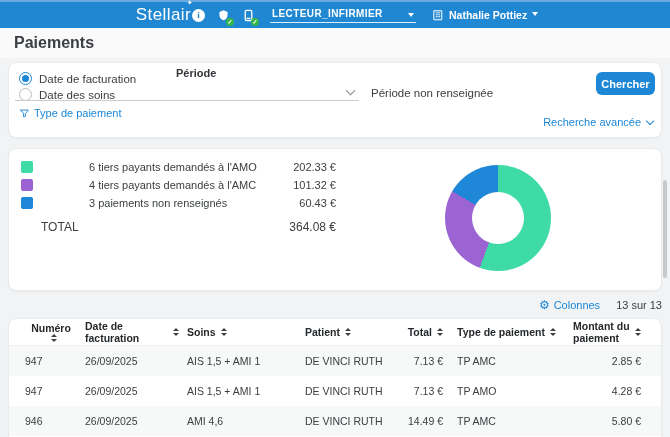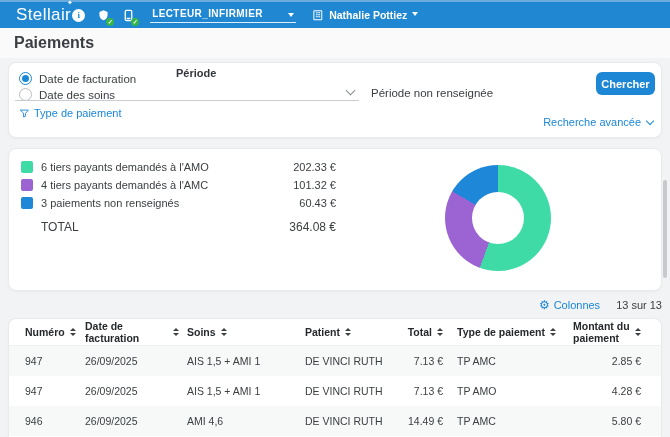--- a/index.html
+++ b/index.html
@@ -7,21 +7,21 @@
   body {
     font-family:"Liberation Sans", sans-serif;
     background:#f2f3f4; color:#3c4043;
     position:relative; overflow:hidden;
     -webkit-font-smoothing:antialiased;
   }
 
   
   .topbar { position:absolute; left:0; top:0; width:670px; height:28px;
     background:#2088d2; border-top:2px solid #69abdd;
-    display:flex; align-items:center; justify-content:flex-start;
+    display:flex; align-items:center; justify-content:center;
     padding:0 12px 0 16px; color:#fff; }
   .logo { font-size:17px; font-weight:300; letter-spacing:.4px; position:relative; cursor:pointer; }
   .logo .star { position:absolute; top:-6px; right:-2px; font-size:7px; }
   .topbar-right { display:flex; align-items:center; gap:10px; }
   .tb-ic { position:relative; width:15px; height:15px; display:flex; align-items:center; justify-content:center; cursor:pointer; }
   .info-circle { width:13px; height:13px; border-radius:50%; background:#fff; color:#2088d2;
     font-size:9px; font-weight:bold; display:flex; align-items:center; justify-content:center; font-family:"Liberation Serif",serif; }
   .badge { position:absolute; right:-3px; bottom:-3px; width:8px; height:8px; border-radius:50%;
     background:#35b54a; color:#fff; font-size:6px; line-height:8px; text-align:center; font-weight:bold; }
   .reader-select { display:flex; align-items:flex-end; gap:6px; margin-left:4px;
@@ -61,39 +61,39 @@
     color:#fff; font-size:11px; font-weight:bold; border:none; border-radius:6px; cursor:pointer;
     font-family:"Liberation Sans",sans-serif; }
   .adv-link { position:absolute; right:8px; top:53px; }
   .adv-link .chev { border-color:#1b87d7; width:6px; height:6px; margin-left:2px; margin-bottom:2px; }
 
   
   #summary-card { left:8px; top:148px; width:654px; height:143px; }
   .legend { position:absolute; left:12px; top:9px; width:315px; }
   .legend-row { display:flex; align-items:center; height:18px; font-size:11px; color:#3c4043; }
   .swatch { width:12px; height:12px; border-radius:2px; margin-right:8px; flex:0 0 12px; }
-  .l-label { flex:1; }
+  .l-label { flex:1;margin-left:48px; }
   .l-value { text-align:right; }
   .total-row { display:flex; align-items:center; margin-top:8px; font-size:12px; color:#3c4043; }
   .total-row .t-label { flex:1; padding-left:20px; }
   .donut { position:absolute; left:436px; top:16px; width:106px; height:106px; border-radius:50%; }
   .donut::after { content:""; position:absolute; inset:27px; border-radius:50%; background:#fff; }
 
   
   .list-toolbar { position:absolute; left:8px; top:297px; width:654px; height:16px;
     display:flex; align-items:center; justify-content:flex-end; gap:16px; }
   .gear { font-size:12px; line-height:1; }
   .count { font-size:11px; color:#3c4043; }
 
   
   #table-card { left:8px; top:318px; width:654px; height:125px; border-radius:8px 8px 0 0; overflow:hidden; }
   .t-grid { display:grid; grid-template-columns:52px 102px 118px 100px 52px 116px 82px; padding:0 16px; align-items:center; }
   .thead { height:27px; border-bottom:1px solid #f0f0f0; }
   .th { font-size:10.5px; font-weight:bold; color:#26292c; display:flex; align-items:center; padding-left:8px; cursor:pointer; }
-  .th:first-child { padding-left:0; }
+  .th:first-child { padding-left:0;flex-direction:column; }
   .th.r { justify-content:flex-end; padding-right:6px; }
   .sort { display:inline-flex; flex-direction:column; gap:2px; margin-left:5px; }
   .sort i { display:block; width:0; height:0; border-left:3px solid transparent; border-right:3px solid transparent; }
   .sort .up { border-bottom:3.5px solid #3c4043; }
   .sort .dn { border-top:3.5px solid #3c4043; }
   .tr { height:30px; font-size:10.5px; color:#3c4043; }
   .tr:nth-child(odd) { background:#f7f8f8; }
   .td { padding-left:8px; }
   .td:first-child { padding-left:0; }
   .td.r { text-align:right; padding-right:6px; }

